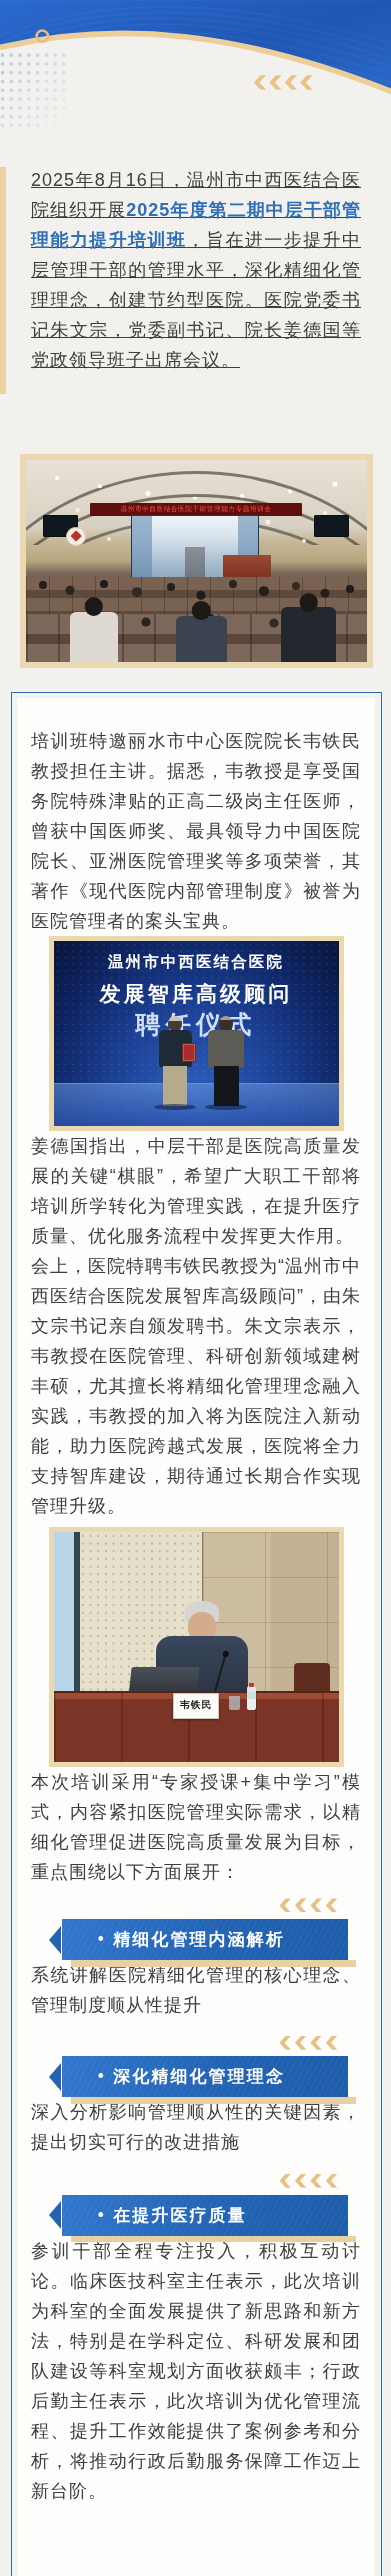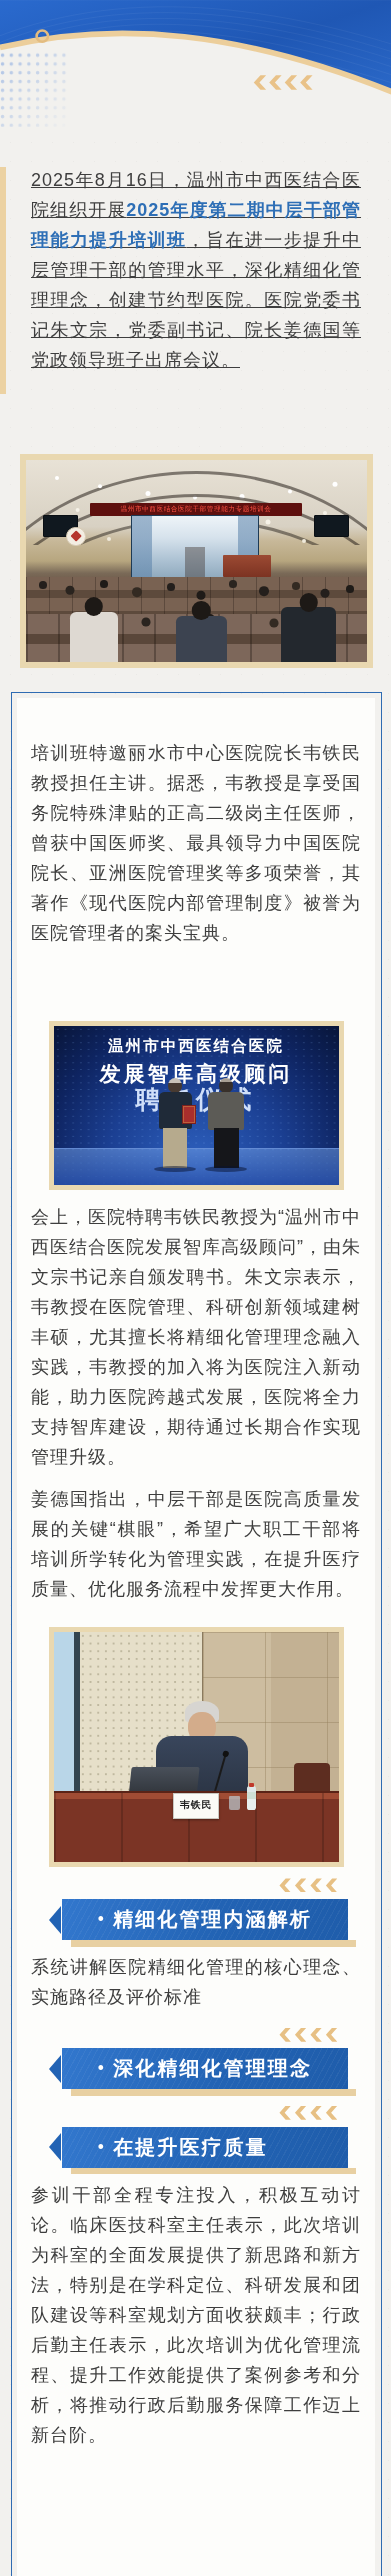--- a/index.html
+++ b/index.html
@@ -22,22 +22,22 @@
   .hdr{display:block;}
 
   
   .intro-wrap{margin-top:36px;position:relative;}
   .intro{position:relative;text-decoration:underline;}
   .gold-accent{position:absolute;left:-32px;top:2.1px;bottom:-18.5px;width:6.7px;background:#ecd2a2;}
 
   
   .frame{box-sizing:border-box;border:6.2px solid #e9d8b0;margin:0 auto;position:relative;overflow:hidden;background:#b9b0a0;}
   #photo1{width:353px;height:214px;margin-top:79px;}
-  #photo2{width:295px;height:169px;margin-top:73px;border-width:5.2px;}
-  #photo3{width:295px;height:240px;margin-top:23px;border-width:5.2px;}
+  #photo2{width:295px;height:195px;border-width:5.2px;}
+  #photo3{width:295px;height:240px;margin-top:6px;border-width:5.2px;}
 
   
   .ph1{position:absolute;inset:0;background:linear-gradient(180deg,#e8e2d6 0%,#d8d1c3 33%,#c7b899 40%,#b7a67f 50%,#7a6a58 56%,#6b5444 62%,#5e4837 100%);}
   .p1-ceiling{position:absolute;left:0;right:0;top:0;height:42%;overflow:hidden;}
   .p1-ceiling::before,.p1-ceiling::after{content:'';position:absolute;left:-77px;right:-77px;height:402px;border-radius:50%;border:3.1px solid rgba(40,33,27,.55);}
   .p1-ceiling::before{top:11.3px;}
   .p1-ceiling::after{top:34px;}
   .p1-arc{position:absolute;left:-77px;right:-77px;top:58px;height:402px;border-radius:50%;border:3.1px solid rgba(40,33,27,.5);}
   .p1-lights{position:absolute;top:15.5px;left:29px;width:4.6px;height:4.6px;border-radius:50%;background:#fff;
     box-shadow:43px 8.2px 0 0 #fff,91px 15.5px 0 0.5px #fff,138px 19.6px 0 0 #fff,185px 18.5px 0 0.5px #fff,233px 13.4px 0 0 #fff,278px 6.2px 0 0.5px #fff,
@@ -61,21 +61,21 @@
     41px 33px 0 1px #241f1c,103px 37px 0 0.5px #2a241f,167px 34px 0 1px #1f1b18,231px 38px 0 0.5px #332a22,286px 33px 0 1px #241f1c;}
   .p1-person{position:absolute;bottom:0;border-radius:6.2px 6.2px 0 0;}
   .p1-person::before{content:'';position:absolute;top:-14.4px;left:50%;transform:translateX(-50%);width:18.5px;height:18.5px;border-radius:50%;background:#1d1916;}
   .p1-person.a{left:13%;width:14%;height:25%;background:#ded9d2;}
   .p1-person.b{left:44%;width:15%;height:23%;background:#3c4350;}
   .p1-person.c{left:75%;width:16%;height:27%;background:#23282e;}
 
   
   .bluebox{box-sizing:border-box;width:371px;height:2413px;margin:24px auto 0;border:1.5px solid #2e6bb2;padding:5.2px;}
   .inner{box-sizing:border-box;background:#fdfdfb;height:100%;padding:28px 14px 0;}
-  .inner .p{margin-top:12px;}
+  .inner .p{margin-top:0;}
   .mt-p3{margin-top:29px;} .mt-p4{margin-top:27px;} .mt-p5{margin-top:17.5px;} .mt-p6{margin-top:17.5px;}
 
   
   .ph2{position:absolute;inset:0;background:radial-gradient(ellipse at 50% 90%,#2f63c2 0%,#1b3f92 45%,#0e2461 75%,#081538 100%);}
   .p2-dots{position:absolute;inset:0;background-image:radial-gradient(rgba(140,190,255,.6) 0.6px,transparent 0.7px);background-size:7.7px 6.7px;opacity:.33;}
   .p2-floor{position:absolute;left:0;right:0;bottom:0;height:23%;background:linear-gradient(180deg,rgba(110,155,225,.55),rgba(40,80,170,.85));border-top:0.5px solid rgba(160,200,255,.5);}
   .p2-t{position:absolute;left:0;right:0;text-align:center;color:#fff;font-weight:bold;}
   .p2-t1{top:6%;font-size:15.5px;letter-spacing:2.1px;}
   .p2-t2{top:21%;font-size:21px;letter-spacing:3.1px;}
   .p2-t3{top:36%;font-size:25px;letter-spacing:5.2px;color:#d9e8ff;opacity:.95;}
@@ -119,21 +119,21 @@
   .chevrow{display:flex;justify-content:flex-end;gap:3.1px;padding-right:24px;height:14px;}
   .chevrow.first{margin-top:11.3px;} .chevrow.mid{margin-top:15.5px;} .chevrow.last{margin-top:16.5px;}
   .chev{width:12.4px;height:14px;background:#e7c084;clip-path:polygon(100% 0,58% 0,8% 50%,58% 100%,100% 100%,50% 50%);}
   .banner{position:relative;margin-left:31px;margin-top:6.7px;width:286px;height:41px;
     background:linear-gradient(95deg,#3277cd 0%,#2263b4 55%,#1f5dab 100%);
     background-image:repeating-linear-gradient(-62deg,rgba(255,255,255,.05) 0 1px,transparent 1px 5.2px),linear-gradient(95deg,#3277cd 0%,#2263b4 55%,#1f5dab 100%);
     display:flex;align-items:center;}
   .banner::before{content:'';position:absolute;left:-12.4px;top:50%;transform:translateY(-50%);width:0;height:0;border-top:14px solid transparent;border-bottom:14px solid transparent;border-right:12.4px solid #2263b4;}
   .banner::after{content:'';position:absolute;left:9.3px;right:-8.2px;bottom:-6.7px;height:6.7px;background:#e8d0a2;}
   .banner .bullet{color:#fff;font-size:17.5px;margin:0 9.3px 0 36px;}
-  .banner .btitle{color:#fff;font-size:20px;font-weight:bold;letter-spacing:2.1px;white-space:nowrap;}
+  .banner .btitle{color:#fff;font-size:17px;font-weight:bold;letter-spacing:2.1px;white-space:nowrap;}
   .desc{margin-top:24px;}
 </style>
 </head>
 <body>
 
 <svg class="hdr" width="392" height="129" viewBox="0 0 760 250">
   <defs>
     <linearGradient id="hbg" x1="0" y1="0" x2="1" y2="1">
       <stop offset="0" stop-color="#2a6ace"></stop>
         <stop offset="0.5" stop-color="#1f57b4"></stop>
@@ -217,23 +217,23 @@
           <span class="book"></span>
         </div>
         <div class="p2-man p2-man-b">
           <span class="head"></span>
           <span class="torso"></span>
           <span class="legs"></span>
         </div>
       </div>
     </div>
 
+    <div class="p mt-p4">姜德国指出，中层干部是医院高质量发展的关键“棋眼”，希望广大职工干部将培训所学转化为管理实践，在提升医疗质量、优化服务流程中发挥更大作用。</div>
+
     <div class="p mt-p3">会上，医院特聘韦铁民教授为“温州市中西医结合医院发展智库高级顾问”，由朱文宗书记亲自颁发聘书。朱文宗表示，韦教授在医院管理、科研创新领域建树丰硕，尤其擅长将精细化管理理念融入实践，韦教授的加入将为医院注入新动能，助力医院跨越式发展，医院将全力支持智库建设，期待通过长期合作实现管理升级。</div>
-
-    <div class="p mt-p4">姜德国指出，中层干部是医院高质量发展的关键“棋眼”，希望广大职工干部将培训所学转化为管理实践，在提升医疗质量、优化服务流程中发挥更大作用。</div>
 
     <div class="frame" id="photo3">
       <div class="ph3">
         <div class="p3-dots"></div>
         <div class="p3-stone"></div>
         <div class="p3-chair"></div>
         <div class="p3-person">
           <span class="hair"></span>
           <span class="face"></span>
           <span class="body"></span>
@@ -242,43 +242,45 @@
         <div class="p3-mic"></div>
         <div class="p3-podium"></div>
         <div class="p3-plate">
             <span>韦铁民</span>
           </div>
         <div class="p3-cup"></div>
         <div class="p3-bottle"></div>
       </div>
     </div>
 
+    <div class="p mt-p5">本次培训采用“专家授课+集中学习”模式，内容紧扣医院管理实际需求，以精细化管理促进医院高质量发展为目标，重点围绕以下方面展开：</div>
 
     <div class="chevrow first">
       <span class="chev"></span>
         <span class="chev"></span>
         <span class="chev"></span>
         <span class="chev"></span>
     </div>
     <div class="banner">
       <span class="bullet">•</span>
       <span class="btitle">精细化管理内涵解析</span>
     </div>
-    <div class="p desc">系统讲解医院精细化管理的核心理念、实施路径及评价标准</div>
+    <div class="p desc">系统讲解医院精细化管理的核心理念、管理制度顺从性提升</div>
 
     <div class="chevrow mid">
       <span class="chev"></span>
         <span class="chev"></span>
         <span class="chev"></span>
         <span class="chev"></span>
     </div>
     <div class="banner">
       <span class="bullet">•</span>
       <span class="btitle">深化精细化管理理念</span>
     </div>
+    <div class="p desc">深入分析影响管理顺从性的关键因素，提出切实可行的改进措施</div>
 
     <div class="chevrow last">
       <span class="chev"></span>
         <span class="chev"></span>
         <span class="chev"></span>
         <span class="chev"></span>
     </div>
     <div class="banner">
       <span class="bullet">•</span>
       <span class="btitle">在提升医疗质量</span>

